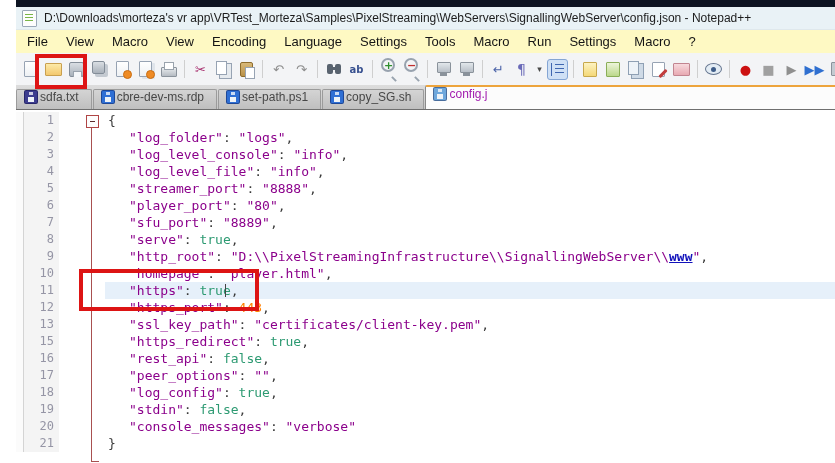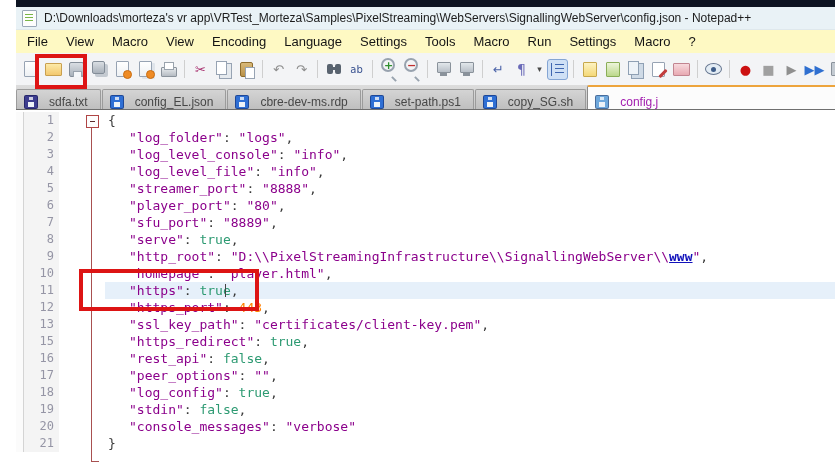--- a/index.html
+++ b/index.html
@@ -45,21 +45,21 @@
        background:#fff;border:1px solid #9aa3ad;}
   .ic-copy::before{content:"";width:9px;height:12px;background:#fff;border:1px solid #97a3b3;
        box-shadow:4px 3px 0 #e6eaee,4px 3px 0 1px #97a3b3;margin:-3px 0 0 -4px;}
   .ic-paste::before{content:"";width:11px;height:13px;background:linear-gradient(#d8b878,#b99148);
        border:1px solid #8e6c2c;border-radius:2px;}
   .ic-paste::after{content:"";position:absolute;right:2px;bottom:1px;width:8px;height:10px;
        background:#fff;border:1px solid #97a3b3;}
   .ic-binoc::before{content:"";width:6px;height:10px;background:#59636f;border-radius:2px;
        box-shadow:8px 0 0 #59636f;margin-right:8px;}
   .ic-binoc::after{content:"";position:absolute;top:8px;left:8px;width:5px;height:3px;background:#59636f;}
-  .ic-replace{font-size:10px;font-weight:normal;}
+  .ic-replace{font-size:10px;font-weight:bold;}
   .ic-mag::before{content:"";position:absolute;width:10px;height:10px;border:2px solid #98a2ae;
        border-radius:50%;top:2px;left:3px;}
   .ic-mag::after{content:"";position:absolute;width:2px;height:6px;background:#98a2ae;
        transform:rotate(-45deg);bottom:1px;right:4px;}
   .ic-mag{font-size:11px;font-weight:bold;line-height:10px;padding-bottom:6px;}
   .ic-monitor::before{content:"";width:12px;height:9px;background:linear-gradient(#e2e7eb,#b8bfc7);
        border:1px solid #8a929b;border-radius:1px;margin-top:-4px;}
   .ic-monitor::after{content:"";position:absolute;bottom:4px;left:7px;width:7px;height:3px;background:#8a929b;}
   .ic-wrap{font-size:13px;}
   .ic-pilcrow{font-size:14px;}
@@ -81,21 +81,21 @@
        border:1px solid #c28490;border-radius:1px;}
   .ic-eye::before{content:"";width:15px;height:10px;border:1px solid #64748e;border-radius:50%;
        background:#e3ecf4;}
   .ic-eye::after{content:"";position:absolute;width:5px;height:5px;border-radius:50%;background:#3e5c88;
        top:8px;left:8px;}
   .ic-macrosave::before{content:"";width:12px;height:12px;border:1px solid #8a929b;border-radius:1px;
        background:repeating-linear-gradient(90deg,#c3cad1 0 3px,#e2e6ea 3px 6px);}
   
   .tabbar{height:23px;background:linear-gradient(#dcdcdc,#c6c6c6);display:flex;align-items:flex-end;
           border-bottom:1px solid #6f6f6f;}
-  .tab{height:19px;display:flex;align-items:flex-end;gap:11px;padding:0 12px 0 7px;margin-right:1px;
+  .tab{height:19px;display:flex;align-items:flex-start;gap:2px;padding:0 12px 0 7px;margin-right:1px;
        background:linear-gradient(#d4d4d4,#bfbfbf);border:1px solid #9b9b9b;border-bottom:none;
        border-radius:2px 2px 0 0;font-size:12px;color:#474747;white-space:nowrap;overflow:hidden;}
   .tab.active{height:22px;background:#fcfcfc;color:#a21caf;border-color:#8a8a8a;
        border-top:2px solid #eda43c;flex:1;min-width:0;}
   .tabfloppy{width:12px;height:12px;border-radius:2px;position:relative;flex:none;border:1px solid rgba(0,0,40,.35);}
   .tabfloppy .tf-label{position:absolute;left:3px;bottom:1px;width:6px;height:5px;background:#eef3f8;}
   .tabfloppy .tf-top{position:absolute;left:4px;top:1px;width:4px;height:3px;background:rgba(255,255,255,.75);}
   
   .editor{position:relative;height:356px;background:#fff;font-family:"DejaVu Sans Mono","Liberation Mono",monospace;}
   .lines{padding-top:2px;}
@@ -199,27 +199,20 @@
           <span class="tf-top"></span>
           <span class="tf-label"></span>
         </span>
         <span class="tablabel">sdfa.txt</span>
       </div>
       <div class="tab">
         <span class="tabfloppy" style="background: rgb(47, 111, 212);">
           <span class="tf-top"></span>
           <span class="tf-label"></span>
         </span>
-        <span class="tablabel">config_EL.json</span>
-      </div>
-      <div class="tab">
-        <span class="tabfloppy" style="background: rgb(47, 111, 212);">
-          <span class="tf-top"></span>
-          <span class="tf-label"></span>
-        </span>
         <span class="tablabel">cbre-dev-ms.rdp</span>
       </div>
       <div class="tab">
         <span class="tabfloppy" style="background: rgb(47, 111, 212);">
           <span class="tf-top"></span>
           <span class="tf-label"></span>
         </span>
         <span class="tablabel">set-path.ps1</span>
       </div>
       <div class="tab">

